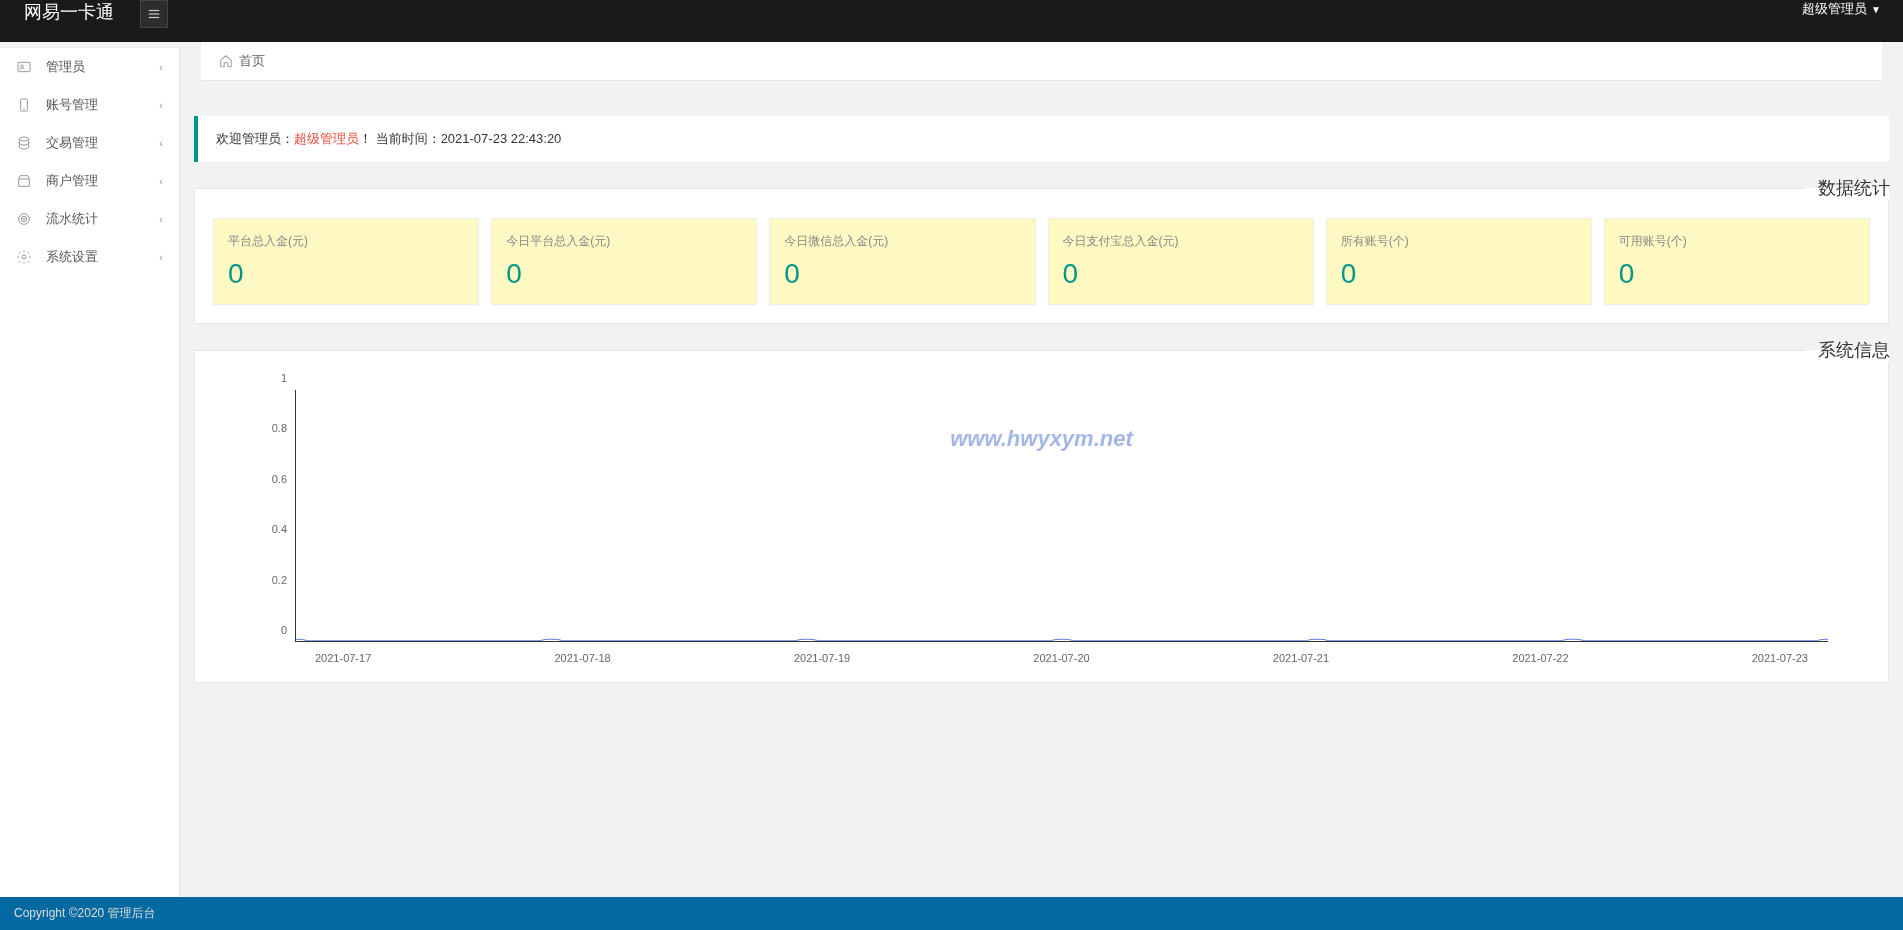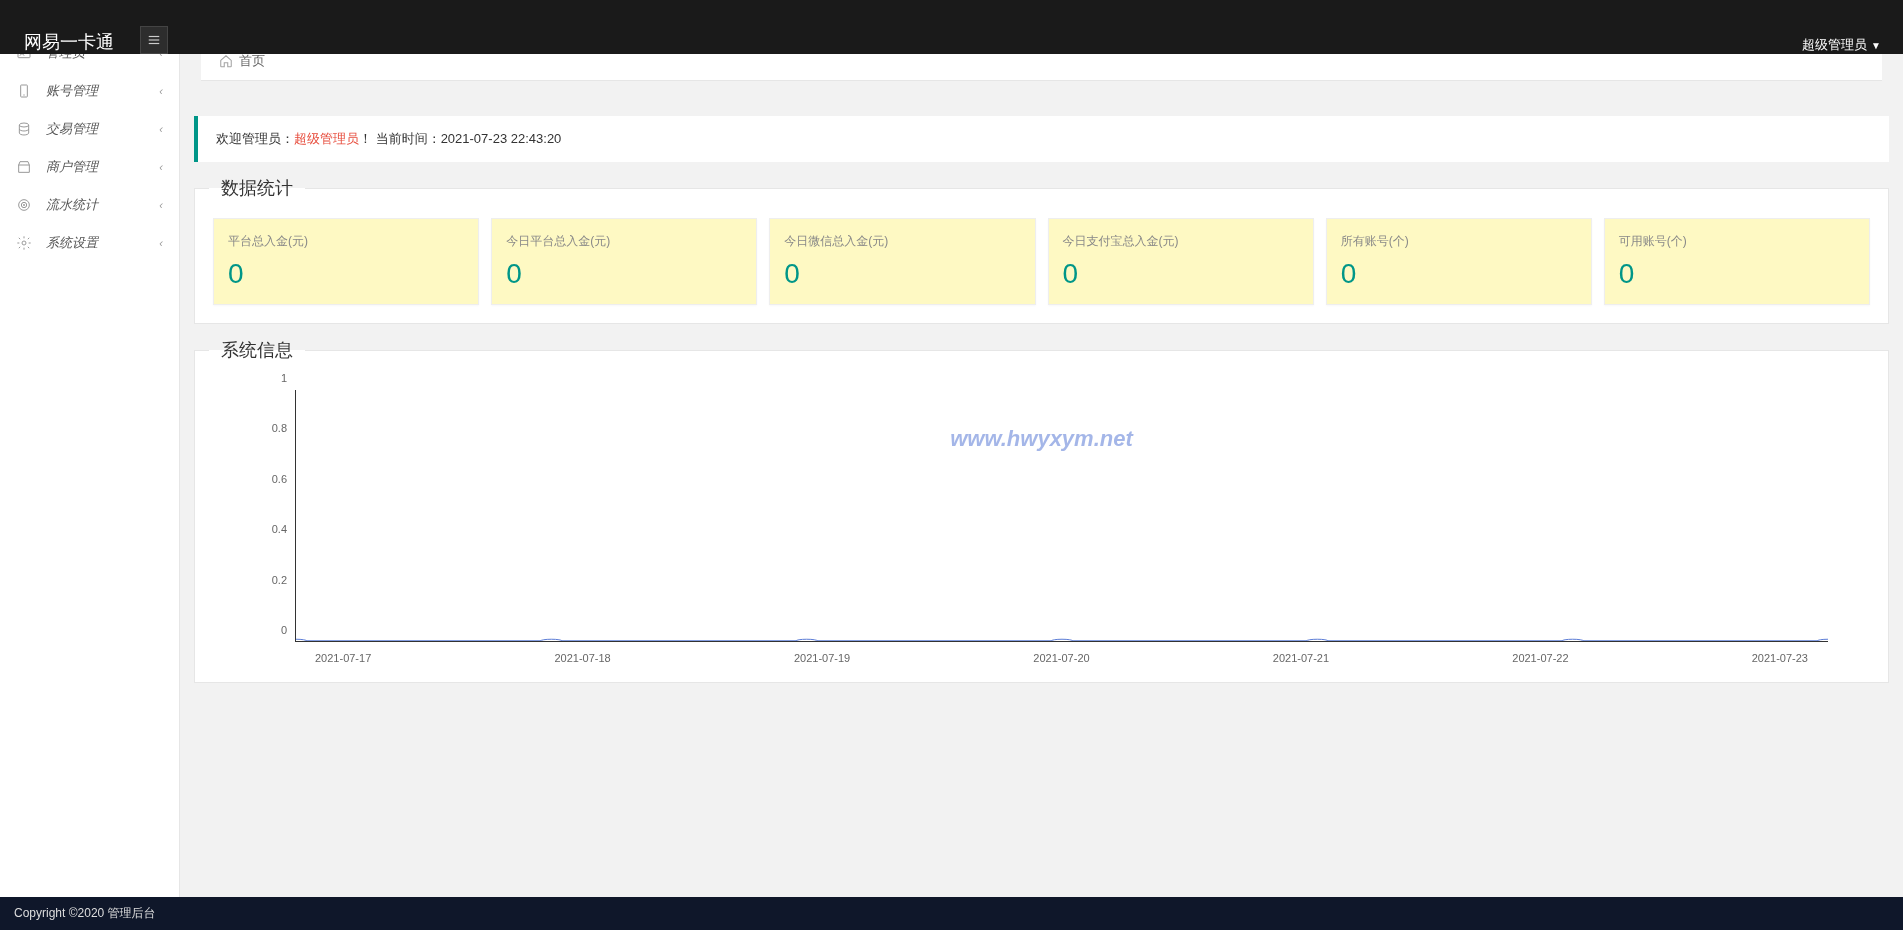--- a/index.html
+++ b/index.html
@@ -1,59 +1,59 @@
 <!DOCTYPE html>
 <html><head>
 <meta charset="utf-8">
 <style>
 * { margin: 0; padding: 0; box-sizing: border-box; }
 body { font-family: "Microsoft YaHei", Arial, sans-serif; font-size: 13px; color: #333; background: #f2f2f2; }
 
-.header { height: 54px; background: #1a1a1a; color: #fff; display: flex; align-items: flex-end; padding: 0 10px; position: fixed; top: 0; left: 0; right: 0; z-index: 100; }
+.header { height: 42px; background: #1a1a1a; color: #fff; display: flex; align-items: flex-start; padding: 0 10px; position: fixed; top: 0; left: 0; right: 0; z-index: 100; }
 .logo { font-size: 18px; font-weight: normal; padding: 0 14px; }
 .menu-toggle { width: 28px; height: 28px; background: #2d2d2d; border: 1px solid #444; display: flex; align-items: center; justify-content: center; cursor: pointer; margin-left: 12px; }
 .menu-toggle svg { width: 14px; height: 14px; }
 .header-right { margin-left: auto; display: flex; align-items: center; cursor: pointer; padding-right: 12px; }
 .header-right .caret { margin-left: 4px; font-size: 10px; }
 
-.sidebar { position: fixed; left: 0; top: 34px; bottom: 0; width: 180px; background: #fff; border-right: 1px solid #e6e6e6; overflow-y: auto; font-style: italic; }
+.sidebar { position: fixed; left: 0; top: 48px; bottom: 0; width: 180px; background: #fff; border-right: 1px solid #e6e6e6; overflow-y: auto; }
 .sidebar-item { display: flex; align-items: center; padding: 10px 16px; color: #555; cursor: pointer; position: relative; }
 .sidebar-item .icon { width: 16px; height: 16px; margin-right: 14px; opacity: 0.6; }
 .sidebar-item .label { flex: 1; font-size: 13px; }
 .sidebar-item .chevron { font-size: 11px; color: #999; }
 
 .main { margin-left: 180px; margin-top: 42px; padding-bottom: 40px; }
 .breadcrumb { background: #fff; padding: 10px 18px; border-bottom: 1px solid #e6e6e6; display: flex; align-items: center; font-size: 13px; color: #666; margin: 21px; }
 .breadcrumb .home-icon { margin-right: 6px; opacity: 0.6; }
 
 .content { padding: 14px; }
 .welcome { background: #fff; border-left: 4px solid #009688; padding: 14px 18px; font-size: 13px; }
 .welcome .admin-name { color: #e74c3c; }
 
 fieldset { border: 1px solid #e6e6e6; background: #fff; margin-top: 14px; padding: 0; }
-legend { font-size: 18px; padding: 0 12px; margin-left: 14px; color: #333; }
+legend { font-size: 18px; padding: 0 12px; margin-left: 14px; color: #333; text-align: right; }
 
 .stats-grid { display: flex; gap: 12px; padding: 18px; }
 .stat-card { flex: 1; background: #fef9c3; border: 1px solid #eee; padding: 14px; box-shadow: 0 1px 2px rgba(0,0,0,0.03); }
 .stat-label { font-size: 12px; color: #888; margin-bottom: 8px; }
 .stat-value { font-size: 28px; color: #009688; font-weight: normal; }
 
 .chart-area { padding: 28px 60px 20px 60px; position: relative; height: 320px; }
 .y-axis { position: absolute; left: 60px; top: 28px; bottom: 40px; width: 40px; }
 .y-tick { position: absolute; right: 8px; font-size: 11px; color: #666; transform: translateY(-50%); }
 .plot { position: absolute; left: 100px; right: 60px; top: 28px; bottom: 40px; border-left: 1px solid #333; border-bottom: 1px solid #333; }
 .x-axis { position: absolute; left: 100px; right: 60px; bottom: 18px; display: flex; justify-content: space-between; padding: 0 20px; gap: 20px; }
 .x-tick { font-size: 11px; color: #666; }
 
 .watermark { position: absolute; top: 20%; left: 50%; transform: translateX(-50%); font-size: 22px; font-weight: bold; color: #5b7cd6; opacity: 0.55; pointer-events: none; font-style: italic; }
 
 .dev-box { border: 1px solid #e6e6e6; background: #fff; margin-top: 14px; }
 .dev-content { padding: 16px; color: #e74c3c; font-size: 13px; }
 
-.footer { position: fixed; left: 0; right: 0; bottom: 0; background: #0f172a; color: #ddd; padding: 8px 14px; font-size: 12px; }
+.footer { position: fixed; left: 0; right: 0; bottom: 0; background: #0369a1; color: #ddd; padding: 8px 14px; font-size: 12px; }
 </style>
 </head>
 <body>
 
 <div class="header">
   <div class="logo">网易一卡通</div>
   <div class="menu-toggle">
     <svg viewBox="0 0 24 24" fill="none" stroke="#ccc" stroke-width="2">
         <line x1="3" y1="6" x2="21" y2="6"></line>
         <line x1="3" y1="12" x2="21" y2="12"></line>

